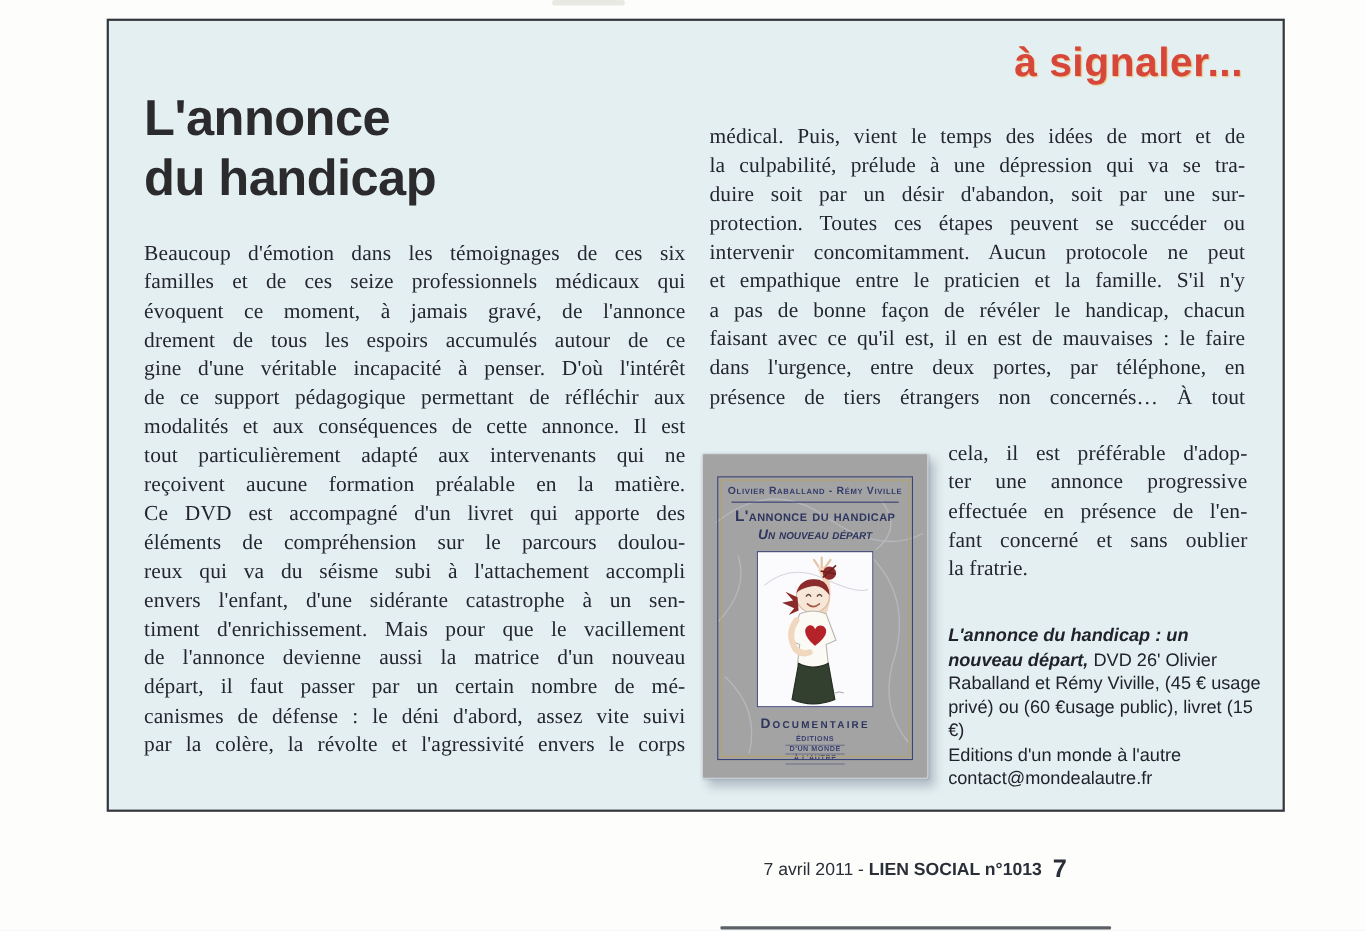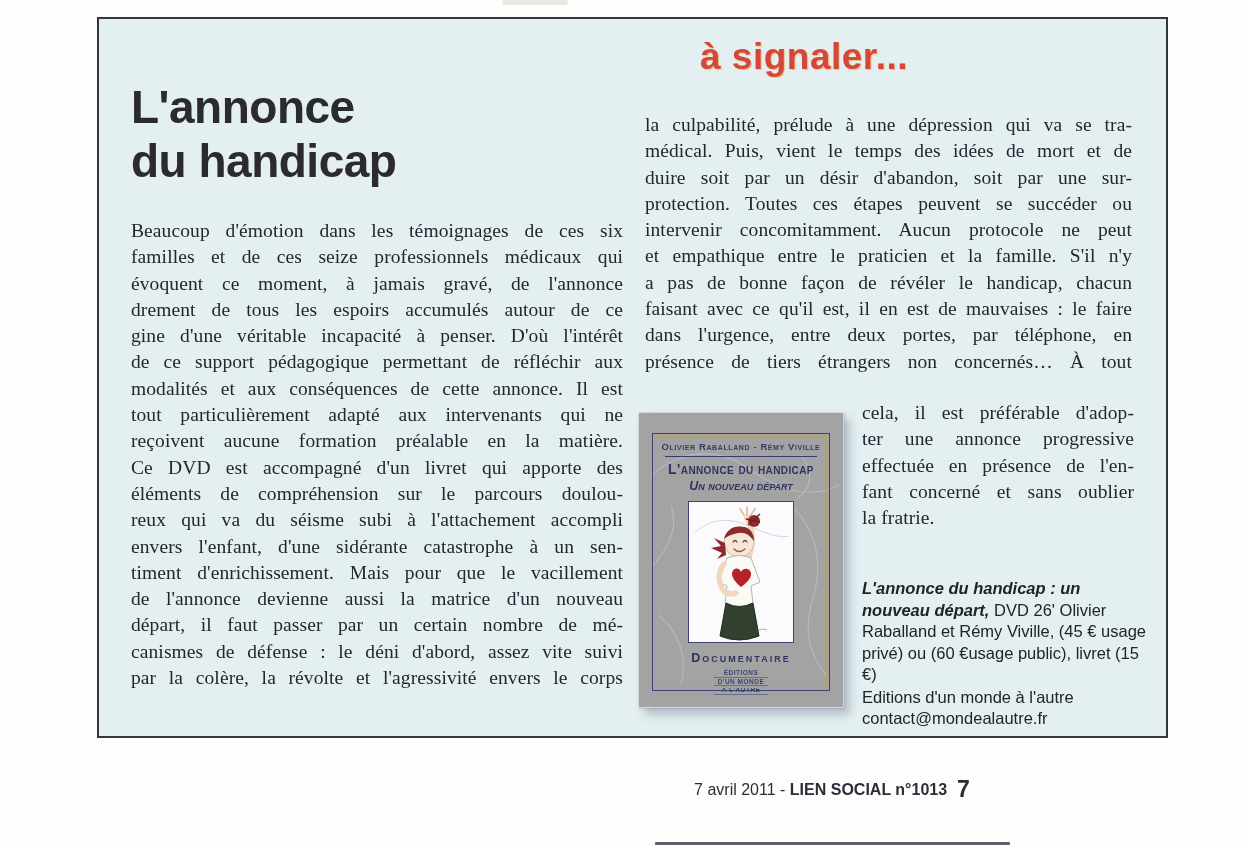--- a/index.html
+++ b/index.html
@@ -11,21 +11,21 @@
   .abs { position:absolute; }
 
   
   .page-box {
     left:97px; top:17px; width:1071px; height:721px;
     background:#e4eff1; border:2px solid #35363c; box-sizing:border-box;
   }
 
   
   .signal {
-    left:700px; top:36px; width:430px; text-align:left;
+    left:700px; top:36px; width:430px; text-align:right;
     font-size:37px; font-weight:bold; letter-spacing:0.5px;
     color:#d7463b;
     text-shadow:1px 1px 1px rgba(240,170,60,.65);
   }
 
   
   .title {
     left:131px; top:80px; width:420px;
     font-size:46px; line-height:54px; font-weight:bold;
     letter-spacing:-0.5px; color:#2b2b2e;
@@ -87,21 +87,21 @@
     width:54px; margin:0 auto; font-size:6.5px; line-height:7.5px;
     font-weight:bold; letter-spacing:.5px; text-transform:uppercase;
     color:#3c4374; border-bottom:1px solid rgba(60,67,116,.55);
   }
 
   
   .caption {
     left:862px; top:568px; width:288px;
     font-size:16.5px; line-height:21.5px; color:#20242a;
   }
-  .caption p { margin:10px 0 1px 0; }
+  .caption p { margin:0 0 1px 0; }
   .cap-bold { font-weight:bold; font-style:italic; }
 
   
   .footer {
     top:776px; left:500px; width:664px; text-align:center;
     font-size:16px; color:#2a2e38;
   }
   .footer .brand { font-weight:bold; }
   .footer .pagenum { font-weight:bold; font-size:23px; margin-left:10px; vertical-align:-2px; }
 
@@ -145,22 +145,22 @@
     <div class="tl">reux qui va du séisme subi à l'attachement accompli</div>
     <div class="tl">envers l'enfant, d'une sidérante catastrophe à un sen-</div>
     <div class="tl">timent d'enrichissement. Mais pour que le vacillement</div>
     <div class="tl">de l'annonce devienne aussi la matrice d'un nouveau</div>
     <div class="tl">départ, il faut passer par un certain nombre de mé-</div>
     <div class="tl">canismes de défense : le déni d'abord, assez vite suivi</div>
     <div class="tl">par la colère, la révolte et l'agressivité envers le corps</div>
   </div>
 
 <div class="abs textcol col-right">
+    <div class="tl">médical. Puis, vient le temps des idées de mort et de</div>
     <div class="tl">la culpabilité, prélude à une dépression qui va se tra-</div>
-    <div class="tl">médical. Puis, vient le temps des idées de mort et de</div>
     <div class="tl">duire soit par un désir d'abandon, soit par une sur-</div>
     <div class="tl">protection. Toutes ces étapes peuvent se succéder ou</div>
     <div class="tl">intervenir concomitamment. Aucun protocole ne peut</div>
     <div class="tl">et empathique entre le praticien et la famille. S'il n'y</div>
     <div class="tl">a pas de bonne façon de révéler le handicap, chacun</div>
     <div class="tl">faisant avec ce qu'il est, il en est de mauvaises : le faire</div>
     <div class="tl">dans l'urgence, entre deux portes, par téléphone, en</div>
     <div class="tl">présence de tiers étrangers non concernés… À tout</div>
   </div>
 

